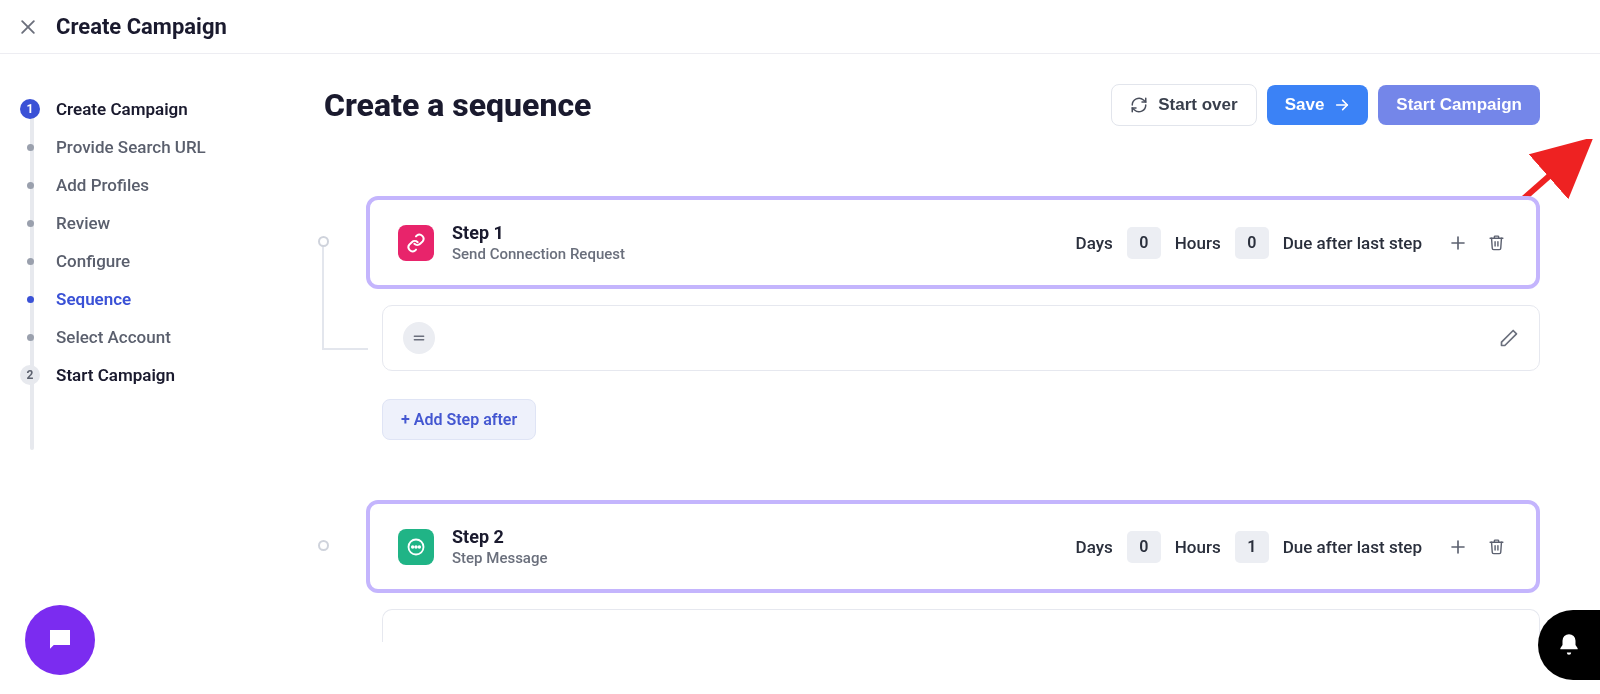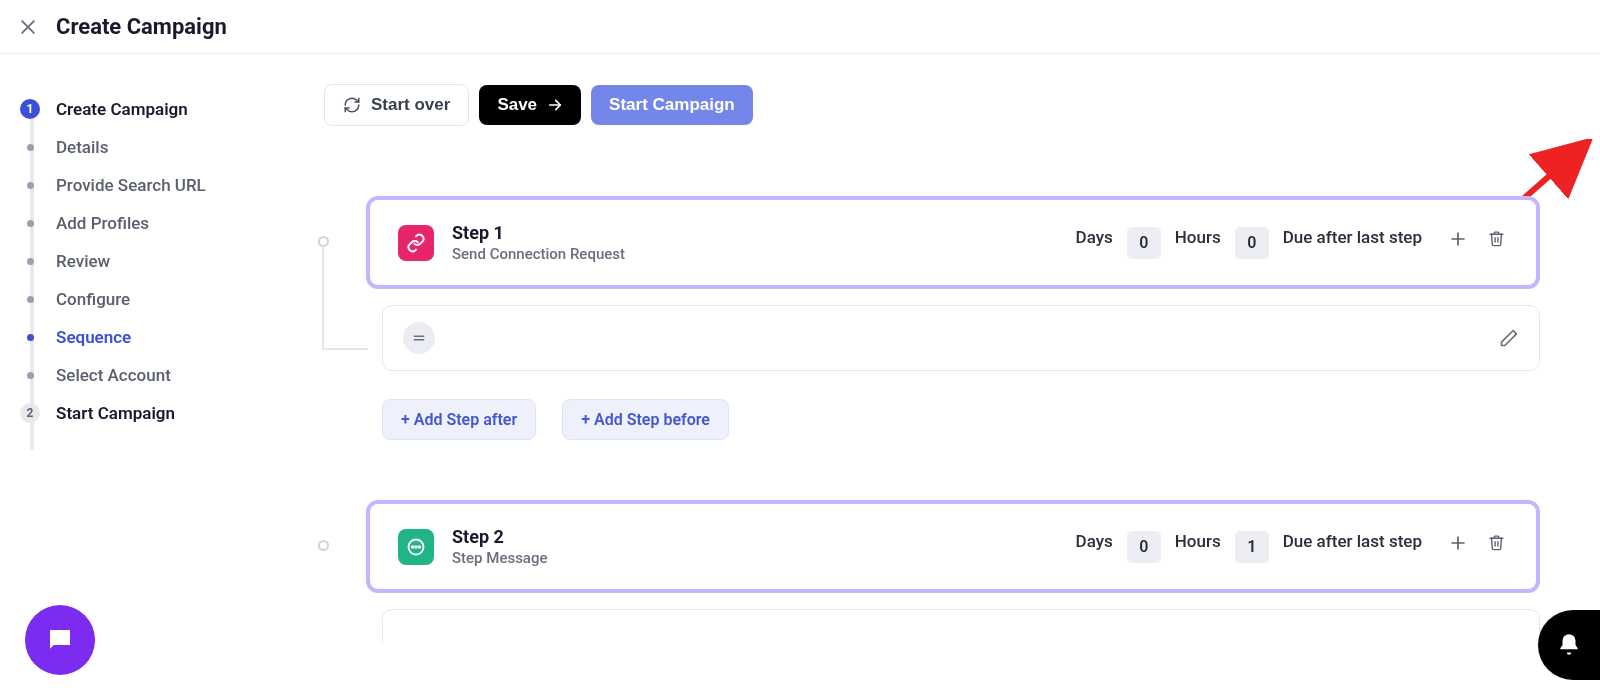--- a/index.html
+++ b/index.html
@@ -128,21 +128,21 @@
     font-weight: 600;
     cursor: pointer;
     border: none;
   }
   .btn.outline {
     background: #fff;
     border: 1px solid #e2e5ec;
     color: #393f4c;
   }
   .btn.primary {
-    background: #000000;
+    background: #3b82f6;
     color: #fff;
   }
   .btn.primary.light {
     background: #7486e9;
   }
 
   
   .seq {
     position: relative;
     margin-left: -4px;
@@ -190,21 +190,21 @@
     border-radius: 8px;
     display: flex; align-items: center; justify-content: center;
     color: #fff;
   }
   .step-badge.pink { background: #e8246b; }
   .step-badge.green { background: #20b486; }
   .step-texts { flex: 0 0 auto; min-width: 240px; }
   .step-title { font-size: 18px; font-weight: 700; color: #1a1a2e; }
   .step-sub { font-size: 15px; color: #6a6f7c; font-weight: 500; margin-top: 2px; }
 
-  .step-right { margin-left: auto; display: flex; align-items: flex-start; gap: 14px; }
+  .step-right { margin-left: auto; display: flex; align-items: center; gap: 14px; }
   .field-lbl { font-size: 17px; color: #2a2f3c; font-weight: 500; }
   .numbox {
     width: 34px; height: 32px;
     background: #eceef3;
     border-radius: 5px;
     display: flex; align-items: center; justify-content: center;
     font-weight: 600; font-size: 16px; color: #2a2f3c;
   }
   .due-text { font-size: 17px; color: #2a2f3c; font-weight: 500; margin-right:10px;}
   .icon-btn {
@@ -232,21 +232,21 @@
     justify-content: center;
     color: #6a6f7c;
     font-weight: 700;
   }
   .edit-ico { color: #6a6f7c; cursor: pointer; }
 
   .addrow {
     margin-left: 62px;
     margin-top: 28px;
     display: flex;
-    gap: 26px;
+    gap: 14px;
   }
   .chip {
     background: #eef1fb;
     border: 1px solid #dfe4f5;
     color: #4457d1;
     font-weight: 600;
     font-size: 16px;
     padding: 10px 18px;
     border-radius: 8px;
     cursor: pointer;
@@ -300,24 +300,20 @@
 
   <div class="sidebar">
     <div class="rail"></div>
 
     <div class="side-item">
       <div class="side-bullet num">1</div>
       <div class="side-label">Create Campaign</div>
     </div>
     <div class="side-item muted">
       <div class="side-bullet dot"></div>
-      <div class="side-label">Details</div>
-    </div>
-    <div class="side-item muted">
-      <div class="side-bullet dot"></div>
       <div class="side-label">Provide Search URL</div>
     </div>
     <div class="side-item muted">
       <div class="side-bullet dot"></div>
       <div class="side-label">Add Profiles</div>
     </div>
     <div class="side-item muted">
       <div class="side-bullet dot"></div>
       <div class="side-label">Review</div>
     </div>
@@ -335,20 +331,21 @@
     </div>
     <div class="side-item">
       <div class="side-bullet num grey" style="color:#5d626f">2</div>
       <div class="side-label">Start Campaign</div>
     </div>
   </div>
 
   <div class="main">
 
     <div class="main-header">
+      <div class="main-title">Create a sequence</div>
       <div class="actions">
         <button class="btn outline">
           <span>
             <svg width="18" height="18" viewBox="0 0 24 24" fill="none" stroke="#4a4f5c" stroke-width="2" stroke-linecap="round">
                 <path d="M3 12a9 9 0 0 1 15-6.7L21 8"></path>
                 <path d="M21 3v5h-5"></path>
                 <path d="M21 12a9 9 0 0 1-15 6.7L3 16"></path>
                 <path d="M3 21v-5h5"></path>
               </svg>
           </span>
@@ -428,21 +425,20 @@
           </div>
           <div class="edit-ico">
             <svg width="20" height="20" viewBox="0 0 24 24" fill="none" stroke="currentColor" stroke-width="2" stroke-linecap="round" stroke-linejoin="round">
                 <path d="M17 3l4 4L7 21H3v-4L17 3z"></path>
               </svg>
           </div>
         </div>
 
         <div class="addrow">
           <div class="chip">+ Add Step after</div>
-          <div class="chip">+ Add Step before</div>
         </div>
       </div>
 
       <div class="step-wrap">
         <div class="timeline-dot"></div>
 
         <div class="card">
           <div class="step-badge green">
             <svg width="20" height="20" viewBox="0 0 24 24" fill="none" stroke="#fff" stroke-width="2.2" stroke-linecap="round">
                 <circle cx="12" cy="12" r="9"></circle>

